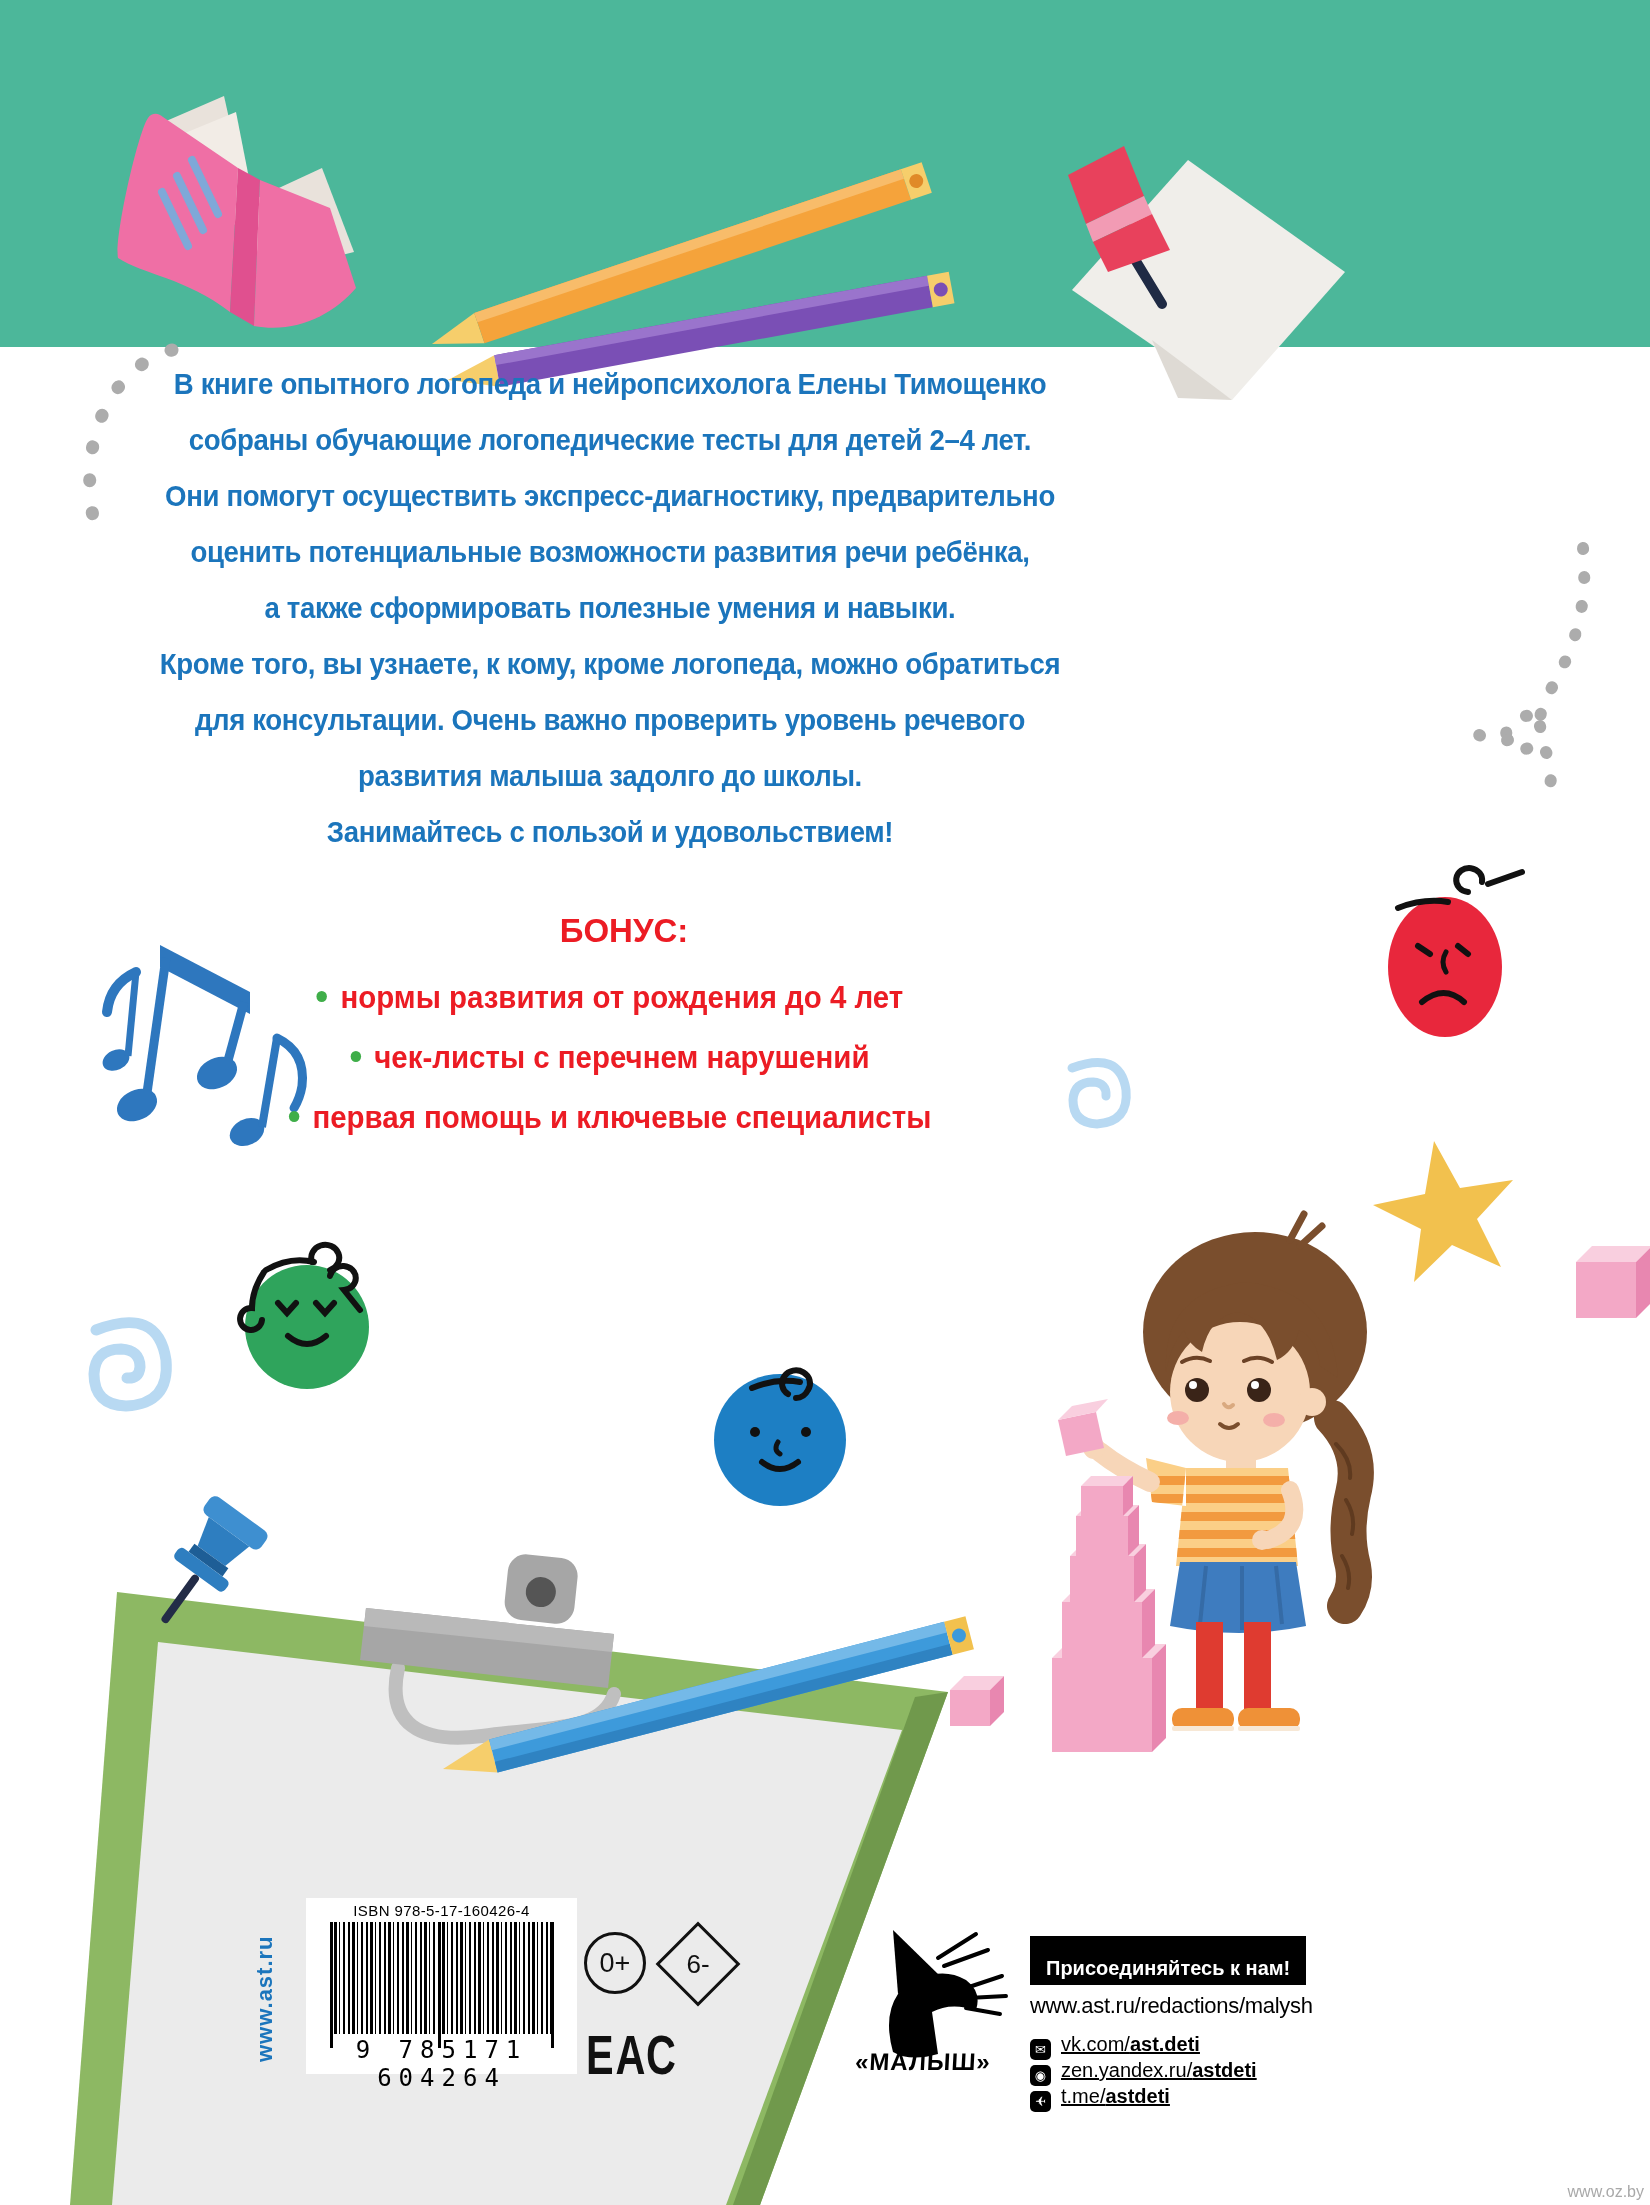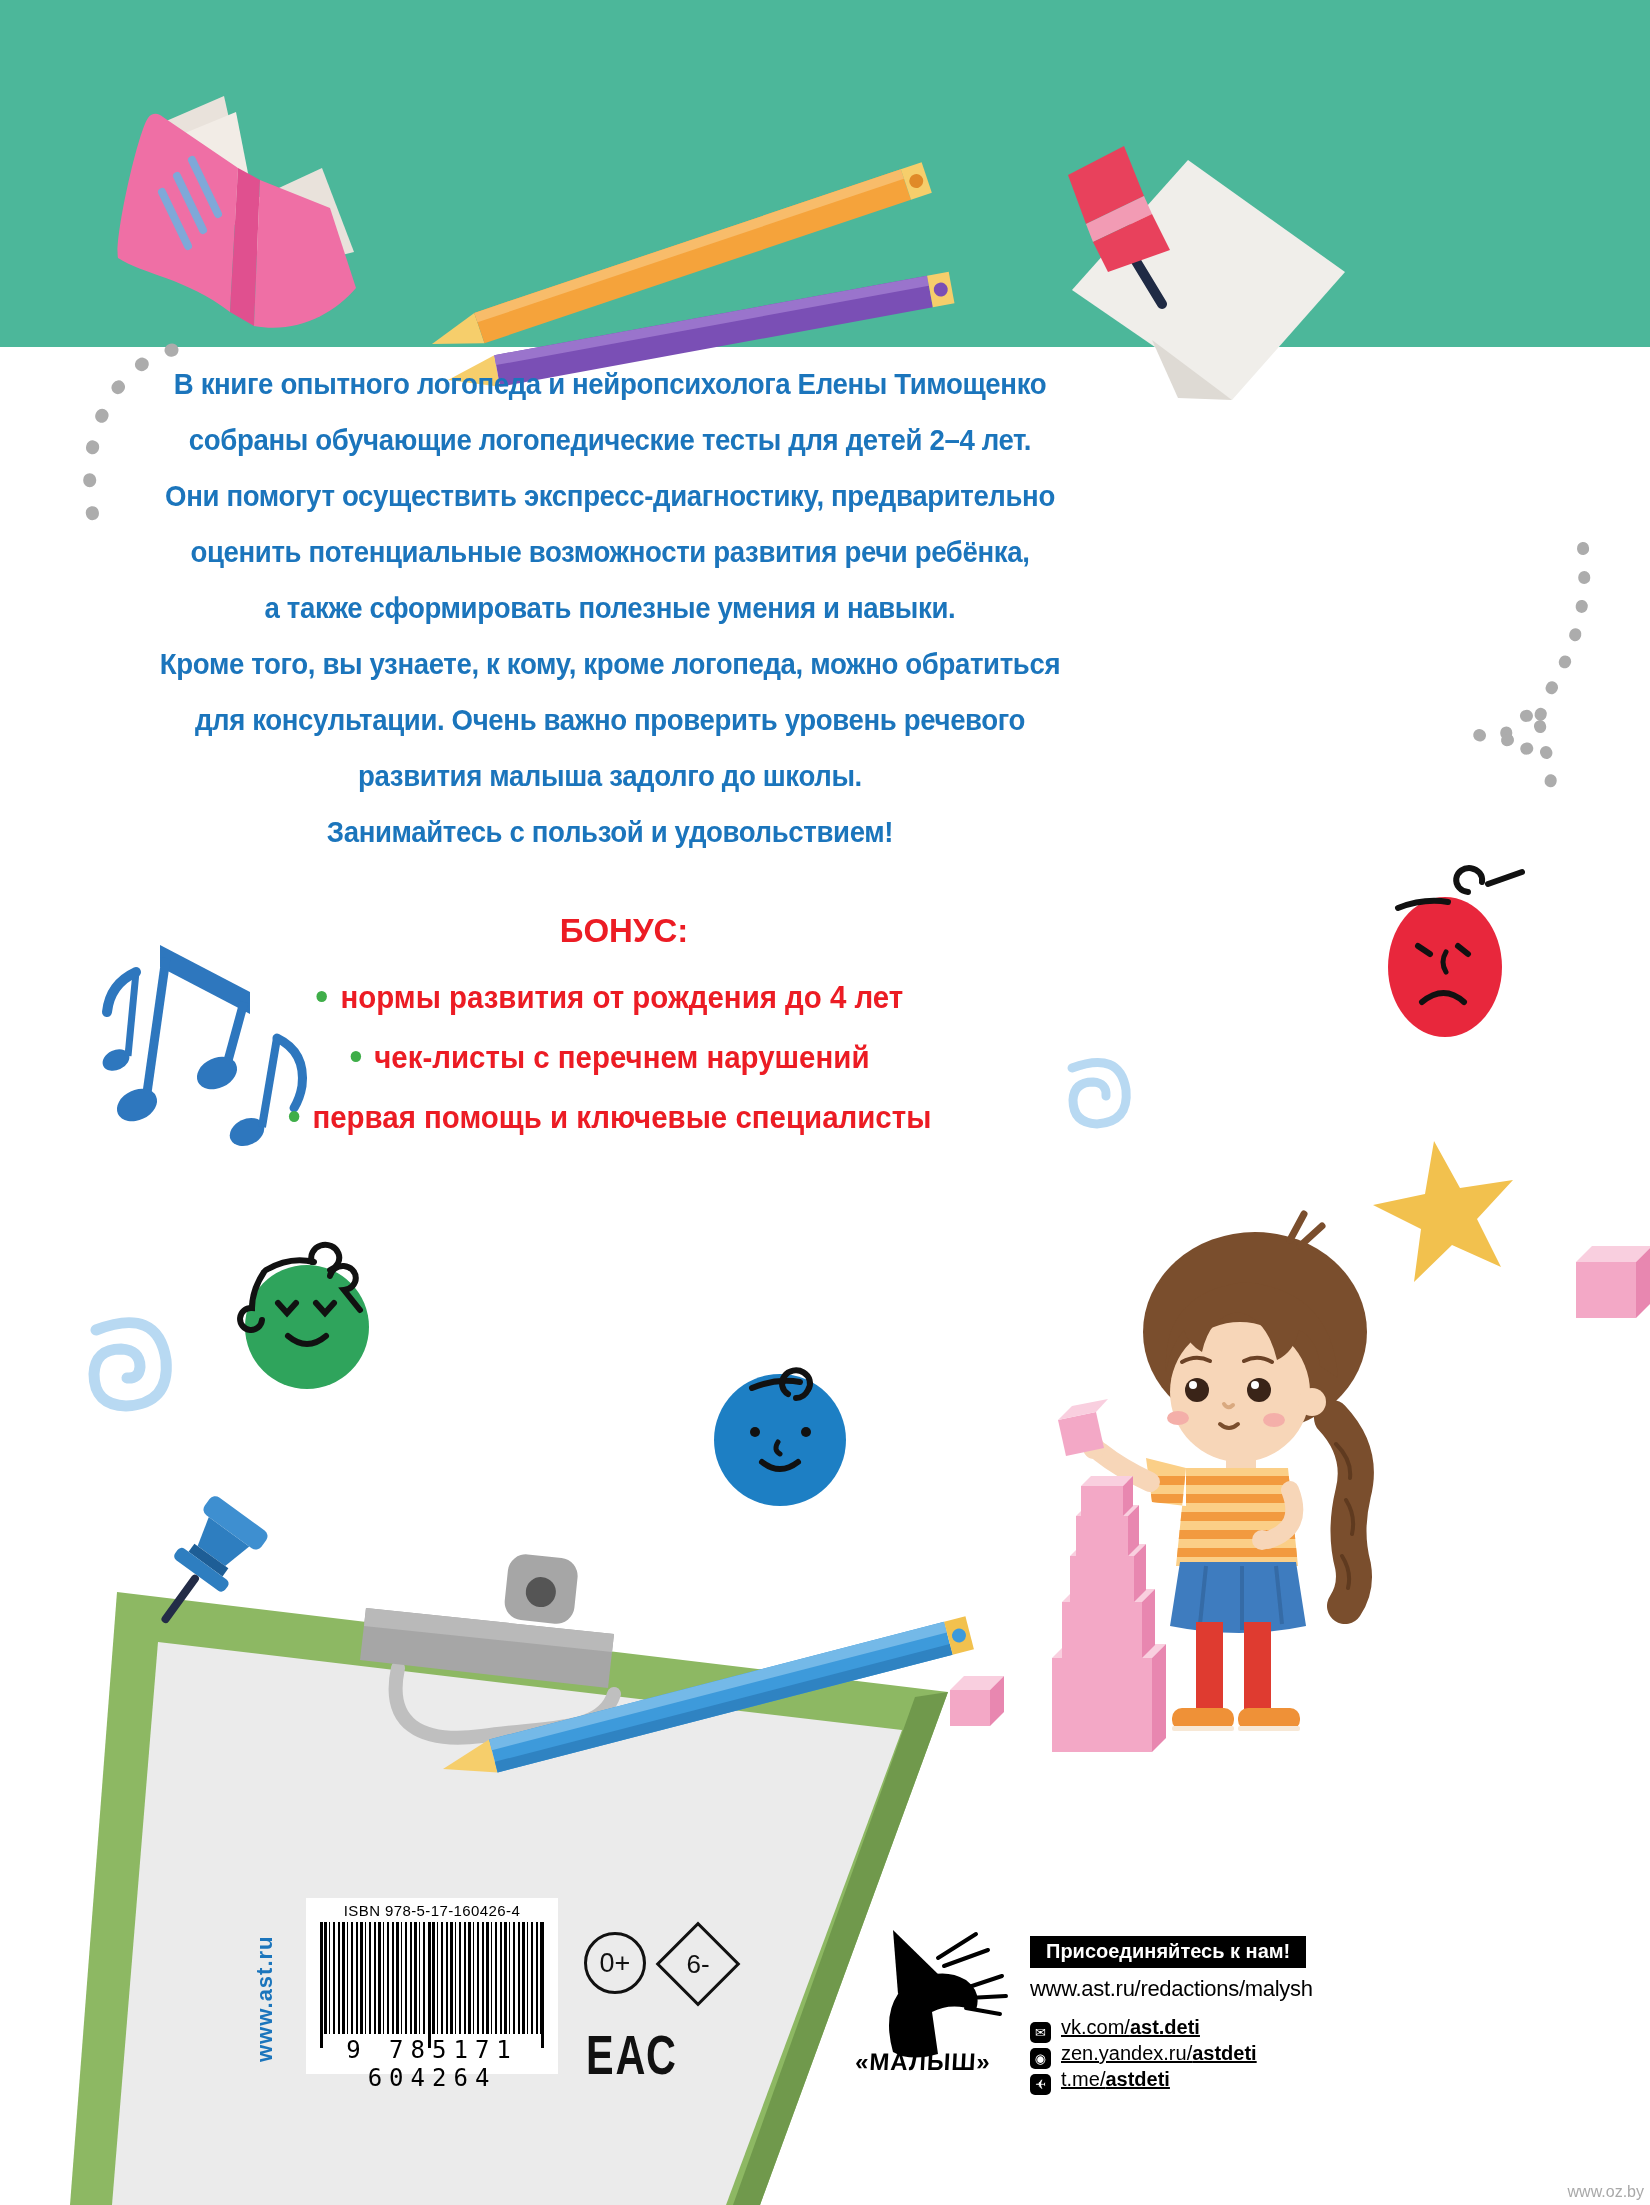--- a/index.html
+++ b/index.html
@@ -18,38 +18,38 @@
         font-size:33px;z-index:2;}
   #bonus-list{left:0;top:968px;width:1220px;text-align:center;z-index:2;
         transform:scaleX(0.95);transform-origin:center;}
   .bullet-row{white-space:nowrap;height:60px;line-height:60px;color:#EC1C24;font-weight:bold;font-size:31px;}
   .dot{display:inline-block;width:11px;height:11px;border-radius:50%;background:#3FAE49;
        vertical-align:middle;margin-right:14px;margin-top:-6px;}
   
   .z3{z-index:3;}
   #site-vert{left:252px;top:1910px;height:152px;writing-mode:vertical-rl;transform:rotate(180deg);
         color:#1B75BC;font-weight:bold;font-size:22px;letter-spacing:1px;}
-  #barcode{left:306px;top:1898px;width:252px;height:176px;background:#ffffff;text-align:center;}
+  #barcode{left:306px;top:1898px;width:271px;height:176px;background:#ffffff;text-align:center;}
   #isbn{margin-top:4px;font-size:15px;letter-spacing:0.4px;color:#000;}
   #bars{position:relative;margin:3px auto 0;width:224px;height:112px;
         background:repeating-linear-gradient(90deg,#000 0 2px,#fff 2px 4px,#000 4px 7px,#fff 7px 9px,#000 9px 10px,#fff 10px 13px,#000 13px 15px,#fff 15px 18px);}
   .guard{position:absolute;top:0;width:3px;height:126px;background:#000;}
   #digits{font-family:"DejaVu Sans Mono",monospace;font-size:24px;letter-spacing:7px;color:#000;margin-top:2px;}
   #age-circle{left:584px;top:1932px;width:56px;height:56px;border:3px solid #111;border-radius:50%;
         text-align:center;line-height:56px;font-size:27px;color:#111;}
   #age-diamond{left:668px;top:1934px;width:54px;height:54px;border:3px solid #111;transform:rotate(45deg);}
   #age-diamond span{position:absolute;left:0;top:0;width:54px;height:54px;transform:rotate(-45deg);
         text-align:center;line-height:54px;font-size:26px;color:#111;}
   #eac{left:586px;top:2022px;font-size:46px;font-weight:bold;color:#111;letter-spacing:2px;
         transform:scaleY(1.2) scaleX(0.9);transform-origin:left top;}
   #malysh-text{left:828px;top:2048px;width:190px;text-align:center;font-size:24px;font-weight:bold;
         color:#000;letter-spacing:1px;transform:skewX(-3deg);}
   #join{left:1030px;top:1936px;width:330px;}
   #join-badge{display:inline-block;background:#000;color:#fff;font-weight:bold;font-size:20px;
-        padding:4px 16px 5px;}
+        padding:21px 16px 5px;}
   #join-site{margin-top:8px;font-weight:normal;font-size:22px;color:#000;letter-spacing:-0.3px;}
   #social{margin-top:12px;text-decoration:underline;}
   .soc-row{height:26px;line-height:26px;font-size:20px;color:#000;white-space:nowrap;}
   .soc-icon{display:inline-block;width:21px;height:21px;background:#000;color:#fff;border-radius:5px;
         font-size:13px;line-height:21px;text-align:center;vertical-align:-3px;margin-right:10px;}
   .flip{transform:scaleX(-1);display:inline-block;}
   #watermark{right:6px;bottom:4px;font-size:16px;color:#A9A9A9;}
 </style>
 </head>
 <body>

